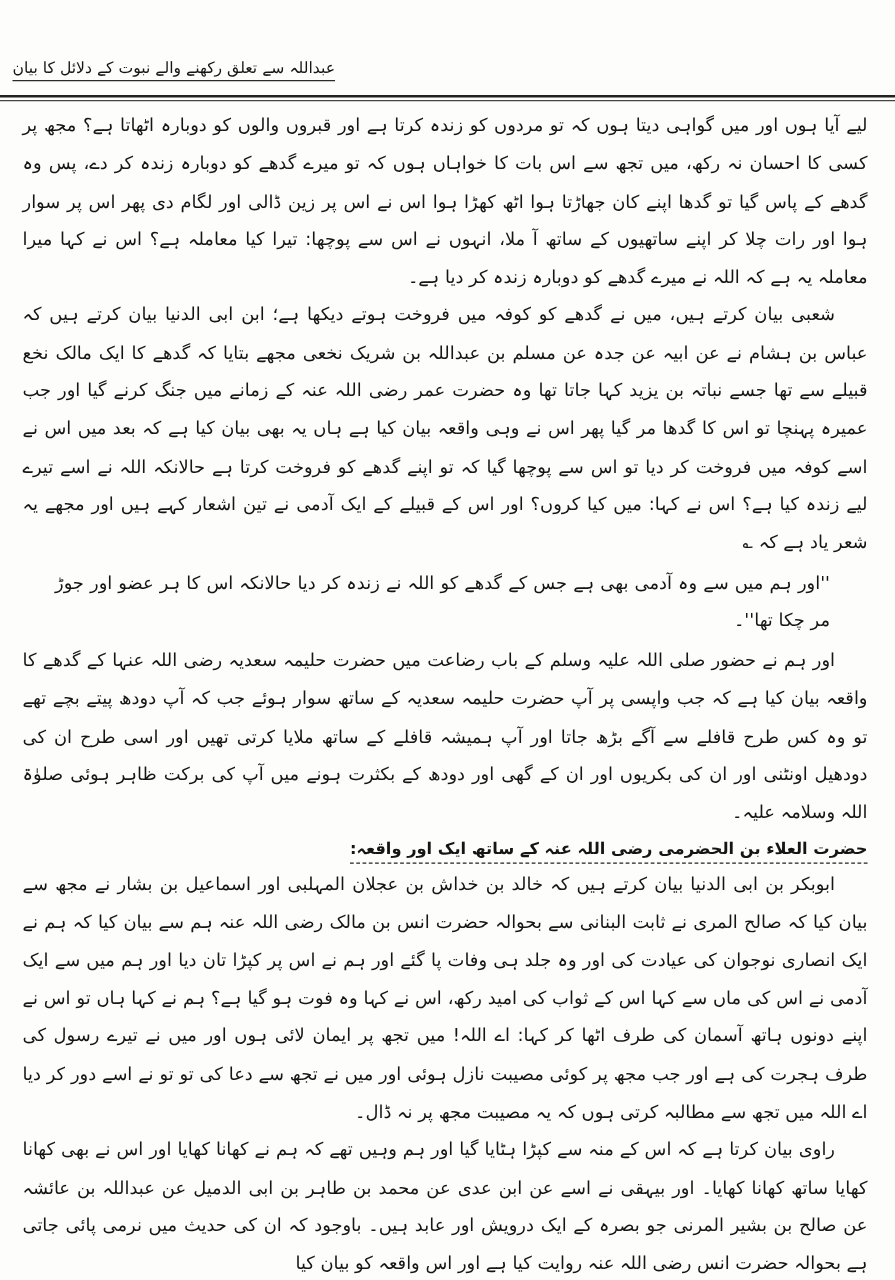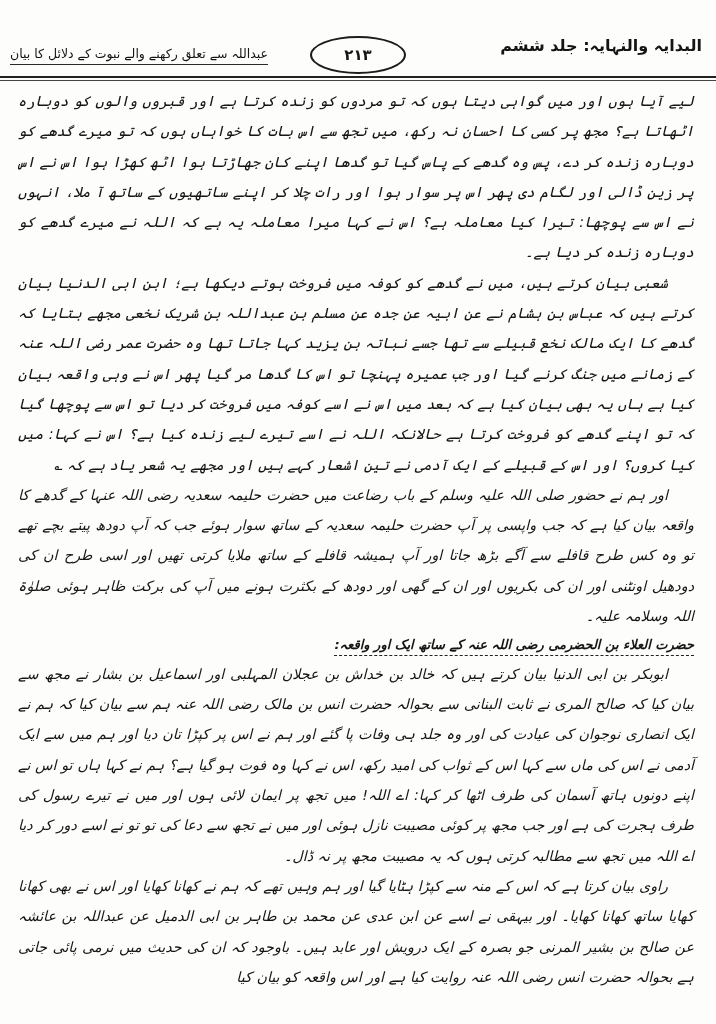--- a/index.html
+++ b/index.html
@@ -75,21 +75,20 @@
     right: 22px;
     left: 18px;
     font-size: 14.3px;
     line-height: 2.12;
     text-align: justify;
     text-justify: inter-word;
   }
   .body-text p {
     margin: 0;
     text-indent: 26px; 
-    font-style: italic;
   }
   .body-text p.continuation {
     text-indent: 0;
   }
   .body-text p.verse-quote {
     text-indent: 0;
     margin: 2px 30px 2px 26px;
   }
   .section-heading {
     margin: 4px 0 2px 0;
@@ -101,32 +100,29 @@
     border-bottom: 1.6px dashed #222;
     padding-bottom: 3px;
   }
 </style>
 </head>
 <body>
 
 <div class="page">
 
   <div class="header">
-    <div class="book-title">البدایہ والنہایہ: جلد ششم</div>
-    <div class="page-badge">
-      <span>۲۱۳</span>
-    </div>
     <div class="chapter-title">عبداللہ سے تعلق رکھنے والے نبوت کے دلائل کا بیان</div>
   </div>
 
   <div class="header-rule"></div>
 
   <div class="body-text">
     <p class="continuation">لیے آیا ہوں اور میں گواہی دیتا ہوں کہ تو مردوں کو زندہ کرتا ہے اور قبروں والوں کو دوبارہ اٹھاتا ہے؟ مجھ پر کسی کا احسان نہ رکھ، میں تجھ سے اس بات کا خواہاں ہوں کہ تو میرے گدھے کو دوبارہ زندہ کر دے، پس وہ گدھے کے پاس گیا تو گدھا اپنے کان جھاڑتا ہوا اٹھ کھڑا ہوا اس نے اس پر زین ڈالی اور لگام دی پھر اس پر سوار ہوا اور رات چلا کر اپنے ساتھیوں کے ساتھ آ ملا، انہوں نے اس سے پوچھا: تیرا کیا معاملہ ہے؟ اس نے کہا میرا معاملہ یہ ہے کہ اللہ نے میرے گدھے کو دوبارہ زندہ کر دیا ہے۔</p>
     <p>شعبی بیان کرتے ہیں، میں نے گدھے کو کوفہ میں فروخت ہوتے دیکھا ہے؛ ابن ابی الدنیا بیان کرتے ہیں کہ عباس بن ہشام نے عن ابیہ عن جدہ عن مسلم بن عبداللہ بن شریک نخعی مجھے بتایا کہ گدھے کا ایک مالک نخع قبیلے سے تھا جسے نباتہ بن یزید کہا جاتا تھا وہ حضرت عمر رضی اللہ عنہ کے زمانے میں جنگ کرنے گیا اور جب عمیرہ پہنچا تو اس کا گدھا مر گیا پھر اس نے وہی واقعہ بیان کیا ہے ہاں یہ بھی بیان کیا ہے کہ بعد میں اس نے اسے کوفہ میں فروخت کر دیا تو اس سے پوچھا گیا کہ تو اپنے گدھے کو فروخت کرتا ہے حالانکہ اللہ نے اسے تیرے لیے زندہ کیا ہے؟ اس نے کہا: میں کیا کروں؟ اور اس کے قبیلے کے ایک آدمی نے تین اشعار کہے ہیں اور مجھے یہ شعر یاد ہے کہ ؎</p>
+    <p class="verse-quote">''اور ہم میں سے وہ آدمی بھی ہے جس کے گدھے کو اللہ نے زندہ کر دیا حالانکہ اس کا ہر عضو اور جوڑ مر چکا تھا''۔</p>
     <p>اور ہم نے حضور صلی اللہ علیہ وسلم کے باب رضاعت میں حضرت حلیمہ سعدیہ رضی اللہ عنہا کے گدھے کا واقعہ بیان کیا ہے کہ جب واپسی پر آپ حضرت حلیمہ سعدیہ کے ساتھ سوار ہوئے جب کہ آپ دودھ پیتے بچے تھے تو وہ کس طرح قافلے سے آگے بڑھ جاتا اور آپ ہمیشہ قافلے کے ساتھ ملایا کرتی تھیں اور اسی طرح ان کی دودھیل اونٹنی اور ان کی بکریوں اور ان کے گھی اور دودھ کے بکثرت ہونے میں آپ کی برکت ظاہر ہوئی صلوٰۃ اللہ وسلامہ علیہ۔</p>
     <p class="section-heading">
       <span>حضرت العلاء بن الحضرمی رضی اللہ عنہ کے ساتھ ایک اور واقعہ:</span>
     </p>
     <p>ابوبکر بن ابی الدنیا بیان کرتے ہیں کہ خالد بن خداش بن عجلان المہلبی اور اسماعیل بن بشار نے مجھ سے بیان کیا کہ صالح المری نے ثابت البنانی سے بحوالہ حضرت انس بن مالک رضی اللہ عنہ ہم سے بیان کیا کہ ہم نے ایک انصاری نوجوان کی عیادت کی اور وہ جلد ہی وفات پا گئے اور ہم نے اس پر کپڑا تان دیا اور ہم میں سے ایک آدمی نے اس کی ماں سے کہا اس کے ثواب کی امید رکھ، اس نے کہا وہ فوت ہو گیا ہے؟ ہم نے کہا ہاں تو اس نے اپنے دونوں ہاتھ آسمان کی طرف اٹھا کر کہا: اے اللہ! میں تجھ پر ایمان لائی ہوں اور میں نے تیرے رسول کی طرف ہجرت کی ہے اور جب مجھ پر کوئی مصیبت نازل ہوئی اور میں نے تجھ سے دعا کی تو تو نے اسے دور کر دیا اے اللہ میں تجھ سے مطالبہ کرتی ہوں کہ یہ مصیبت مجھ پر نہ ڈال۔</p>
     <p>راوی بیان کرتا ہے کہ اس کے منہ سے کپڑا ہٹایا گیا اور ہم وہیں تھے کہ ہم نے کھانا کھایا اور اس نے بھی کھانا کھایا ساتھ کھانا کھایا۔ اور بیہقی نے اسے عن ابن عدی عن محمد بن طاہر بن ابی الدمیل عن عبداللہ بن عائشہ عن صالح بن بشیر المرنی جو بصرہ کے ایک درویش اور عابد ہیں۔ باوجود کہ ان کی حدیث میں نرمی پائی جاتی ہے بحوالہ حضرت انس رضی اللہ عنہ روایت کیا ہے اور اس واقعہ کو بیان کیا</p>
   </div>
 
 </div>
 

